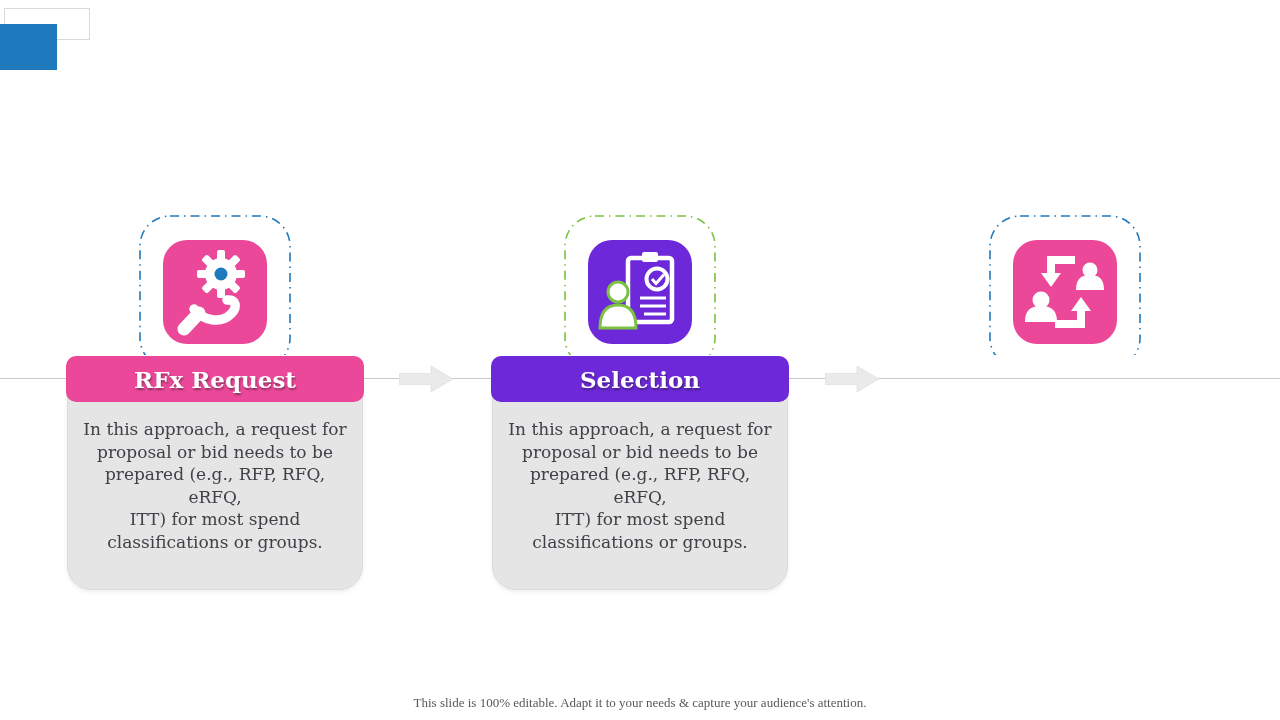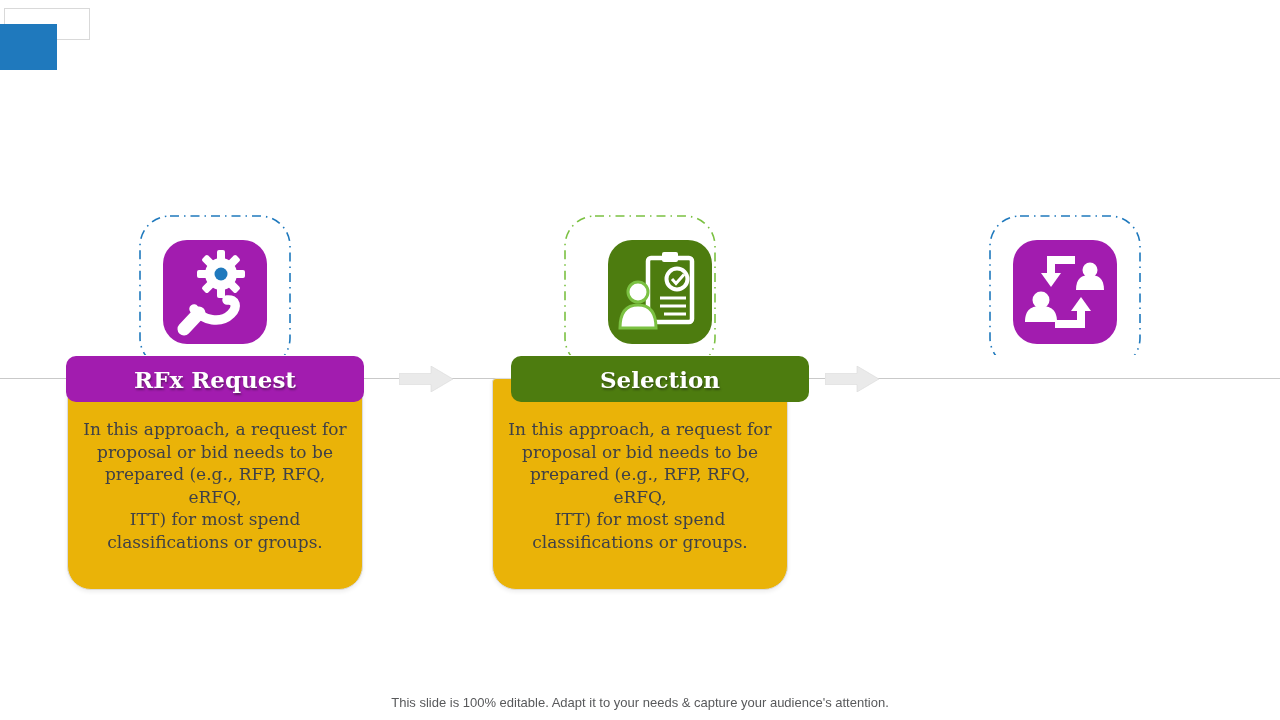--- a/index.html
+++ b/index.html
@@ -25,42 +25,42 @@
   .dash-frame rect{fill:none;stroke-width:1.6;stroke-dasharray:9 5 1.5 5;}
 
   .icon-tile{position:absolute;left:97px;top:27px;width:104px;height:104px;border-radius:24px;z-index:2;}
   .icon-tile svg{position:absolute;left:0;top:0;}
 
   .bar{position:absolute;left:0;top:143px;width:298px;height:46px;border-radius:10px;z-index:4;
        display:flex;align-items:center;justify-content:center;
        font-family:"DejaVu Serif",serif;font-weight:700;font-size:23px;color:#ffffff;
        text-shadow:1px 2px 2px rgba(25,25,25,.45);}
 
-  .card-body{position:absolute;left:1px;top:165px;width:294px;height:210px;background:#eab308;
+  .card-body{position:absolute;left:1px;top:165px;width:294px;height:210px;background:#e5e5e5;
        border:1px solid #dcdcdc;border-radius:4px 4px 24px 24px;z-index:3;
        box-shadow:0 2px 4px rgba(0,0,0,.07);}
   .desc{margin:39px 12px 0;text-align:center;font-size:17px;line-height:22.5px;color:#3f4147;
        white-space:pre-line;}
 
   
-  .step-blue .icon-tile,.step-blue .bar{background:#a21caf;text-align:center;}
-  .step-green .icon-tile,.step-green .bar{background:#4d7c0f;margin-left:20px;}
+  .step-blue .icon-tile,.step-blue .bar{background:#ec4899;text-align:center;}
+  .step-green .icon-tile,.step-green .bar{background:#6d28d9;}
   .step-blue .dash-frame rect{stroke:#1f79bd;}
   .step-green .dash-frame rect{stroke:#7bc142;}
   .step-blue .gear-hole{fill:#1f79bd;}
   .step-green .bg-stroke{stroke:#7bc142;}
 
   
   .flow-arrow{position:absolute;top:366px;z-index:1;}
   #arrow1{left:399px}#arrow2{left:825px}
   .flow-arrow polygon{fill:#eaeaea;stroke:#dadada;stroke-width:.6;}
 
   
   .footer{position:absolute;left:0;right:0;top:695px;text-align:center;
-       font-family:Liberation Sans, sans-serif;font-size:13px;color:#58595b;}
+       font-family:Liberation Serif, serif;font-size:13px;color:#58595b;}
 </style>
 </head>
 <body>
 
 <div id="slide">
 
   <div class="deco-white"></div>
   <div class="deco-blue"></div>
 
 

